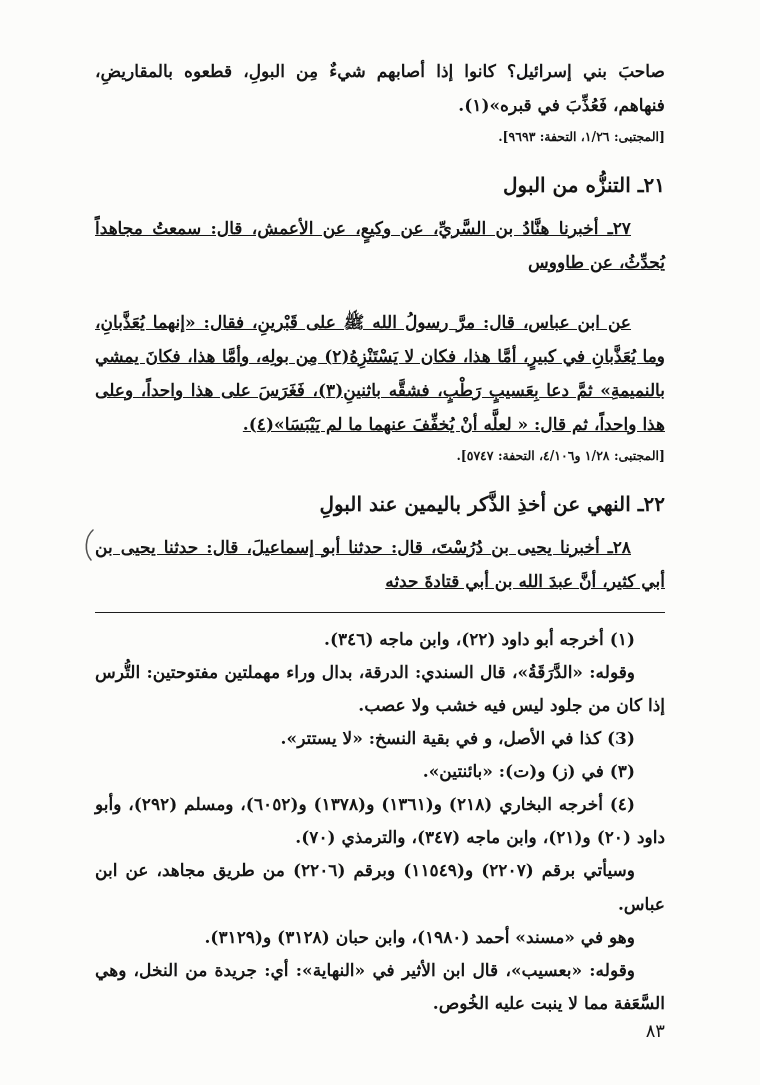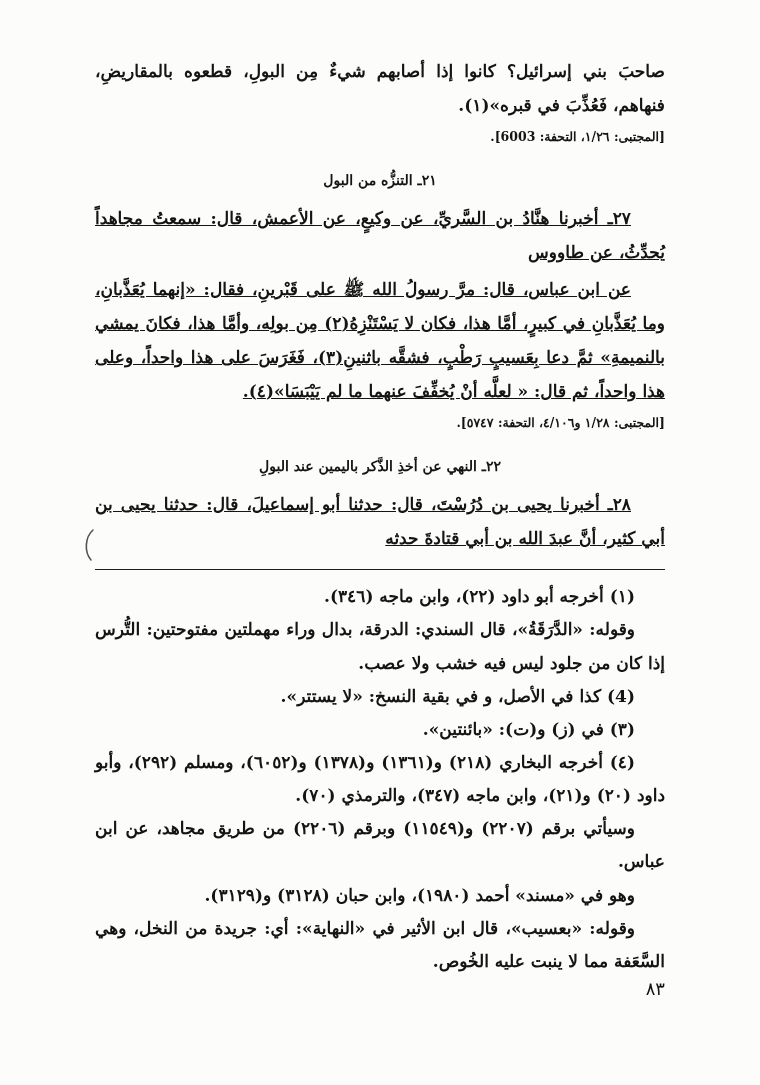--- a/index.html
+++ b/index.html
@@ -29,28 +29,27 @@
   }
   .indent { text-indent: 34px; text-decoration: underline; }
   .ref {
     font-size: 12.5px;
     font-weight: 700;
     line-height: 1.9;
     margin: 3px 0 0 0;
     text-align: right;
   }
   .heading {
-    font-size: 14px;
+    font-size: 20px;
     font-weight: 700;
-    text-align: center;
     margin: 20px 0 10px 0;
     line-height: 1.6;
   }
   .heading-gap { margin-top: 20px; }
-  .para-space { margin-top: 3px; }
+  .para-space { margin-top: 26px; }
   .footnotes {
     border-top: 1.5px solid #1d1d1d;
     margin-top: 14px;
     padding-top: 10px;
   }
   .footnotes p {
     font-size: 17px;
     font-weight: 600;
     line-height: 1.95;
     margin: 0;
@@ -74,38 +73,38 @@
 <body>
 
 <div class="page" lang="ar" dir="rtl">
 
   <svg class="pen-mark" width="14" height="34" viewBox="0 0 14 34" aria-hidden="true">
     <path d="M11 2 C 3 9, 2 24, 9 32" stroke="#2a2a2a" stroke-width="1.6" fill="none" stroke-linecap="round"></path>
   </svg>
 
   <p class="body-text">صاحبَ بني إسرائيل؟ كانوا إذا أصابهم شيءٌ مِن البولِ، قطعوه بالمقاريضِ، فنهاهم، فَعُذِّبَ في قبره»(١).</p>
 
-  <p class="ref">[المجتبى: ١/٢٦، التحفة: 6003].</p>
+  <p class="ref">[المجتبى: ١/٢٦، التحفة: ٩٦٩٣].</p>
 
   <h2 class="heading">٢١ـ التنزُّه من البول</h2>
 
   <p class="body-text indent">٢٧ـ أخبرنا هنَّادُ بن السَّريِّ، عن وكيعٍ، عن الأعمش، قال: سمعتُ مجاهداً يُحدِّثُ، عن طاووس</p>
 
   <p class="body-text indent para-space">عن ابن عباس، قال: مرَّ رسولُ الله ﷺ على قَبْرينِ، فقال: «إنهما يُعَذَّبانِ، وما يُعَذَّبانِ في كبيرٍ، أمَّا هذا، فكان لا يَسْتَنْزِهُ(٢) مِن بولِه، وأمَّا هذا، فكانَ يمشي بالنميمةِ» ثمَّ دعا بِعَسيبٍ رَطْبٍ، فشقَّه باثنينِ(٣)، فَغَرَسَ على هذا واحداً، وعلى هذا واحداً، ثم قال: « لعلَّه أنْ يُخفِّفَ عنهما ما لم يَيْبَسَا»(٤).</p>
 
   <p class="ref">[المجتبى: ١/٢٨ و٤/١٠٦، التحفة: ٥٧٤٧].</p>
 
   <h2 class="heading heading-gap">٢٢ـ النهي عن أخذِ الذَّكر باليمين عند البولِ</h2>
 
   <p class="body-text indent">٢٨ـ أخبرنا يحيى بن دُرُسْتَ، قال: حدثنا أبو إسماعيلَ، قال: حدثنا يحيى بن أبي كثير، أنَّ عبدَ الله بن أبي قتادةَ حدثه</p>
 
   <div class="footnotes">
     <p>(١) أخرجه أبو داود (٢٢)، وابن ماجه (٣٤٦).</p>
     <p>وقوله: «الدَّرَقَةُ»، قال السندي: الدرقة، بدال وراء مهملتين مفتوحتين: التُّرس إذا كان من جلود ليس فيه خشب ولا عصب.</p>
-    <p>(4) كذا في الأصل، و في بقية النسخ: «لا يستتر».</p>
+    <p>(3) كذا في الأصل، و في بقية النسخ: «لا يستتر».</p>
     <p>(٣) في (ز) و(ت): «بائنتين».</p>
     <p>(٤) أخرجه البخاري (٢١٨) و(١٣٦١) و(١٣٧٨) و(٦٠٥٢)، ومسلم (٢٩٢)، وأبو داود (٢٠) و(٢١)، وابن ماجه (٣٤٧)، والترمذي (٧٠).</p>
     <p>وسيأتي برقم (٢٢٠٧) و(١١٥٤٩) وبرقم (٢٢٠٦) من طريق مجاهد، عن ابن عباس.</p>
     <p>وهو في «مسند» أحمد (١٩٨٠)، وابن حبان (٣١٢٨) و(٣١٢٩).</p>
     <p>وقوله: «بعسيب»، قال ابن الأثير في «النهاية»: أي: جريدة من النخل، وهي السَّعَفة مما لا ينبت عليه الخُوص.</p>
   </div>
 
   <div class="page-number">٨٣</div>
 
 </div>

